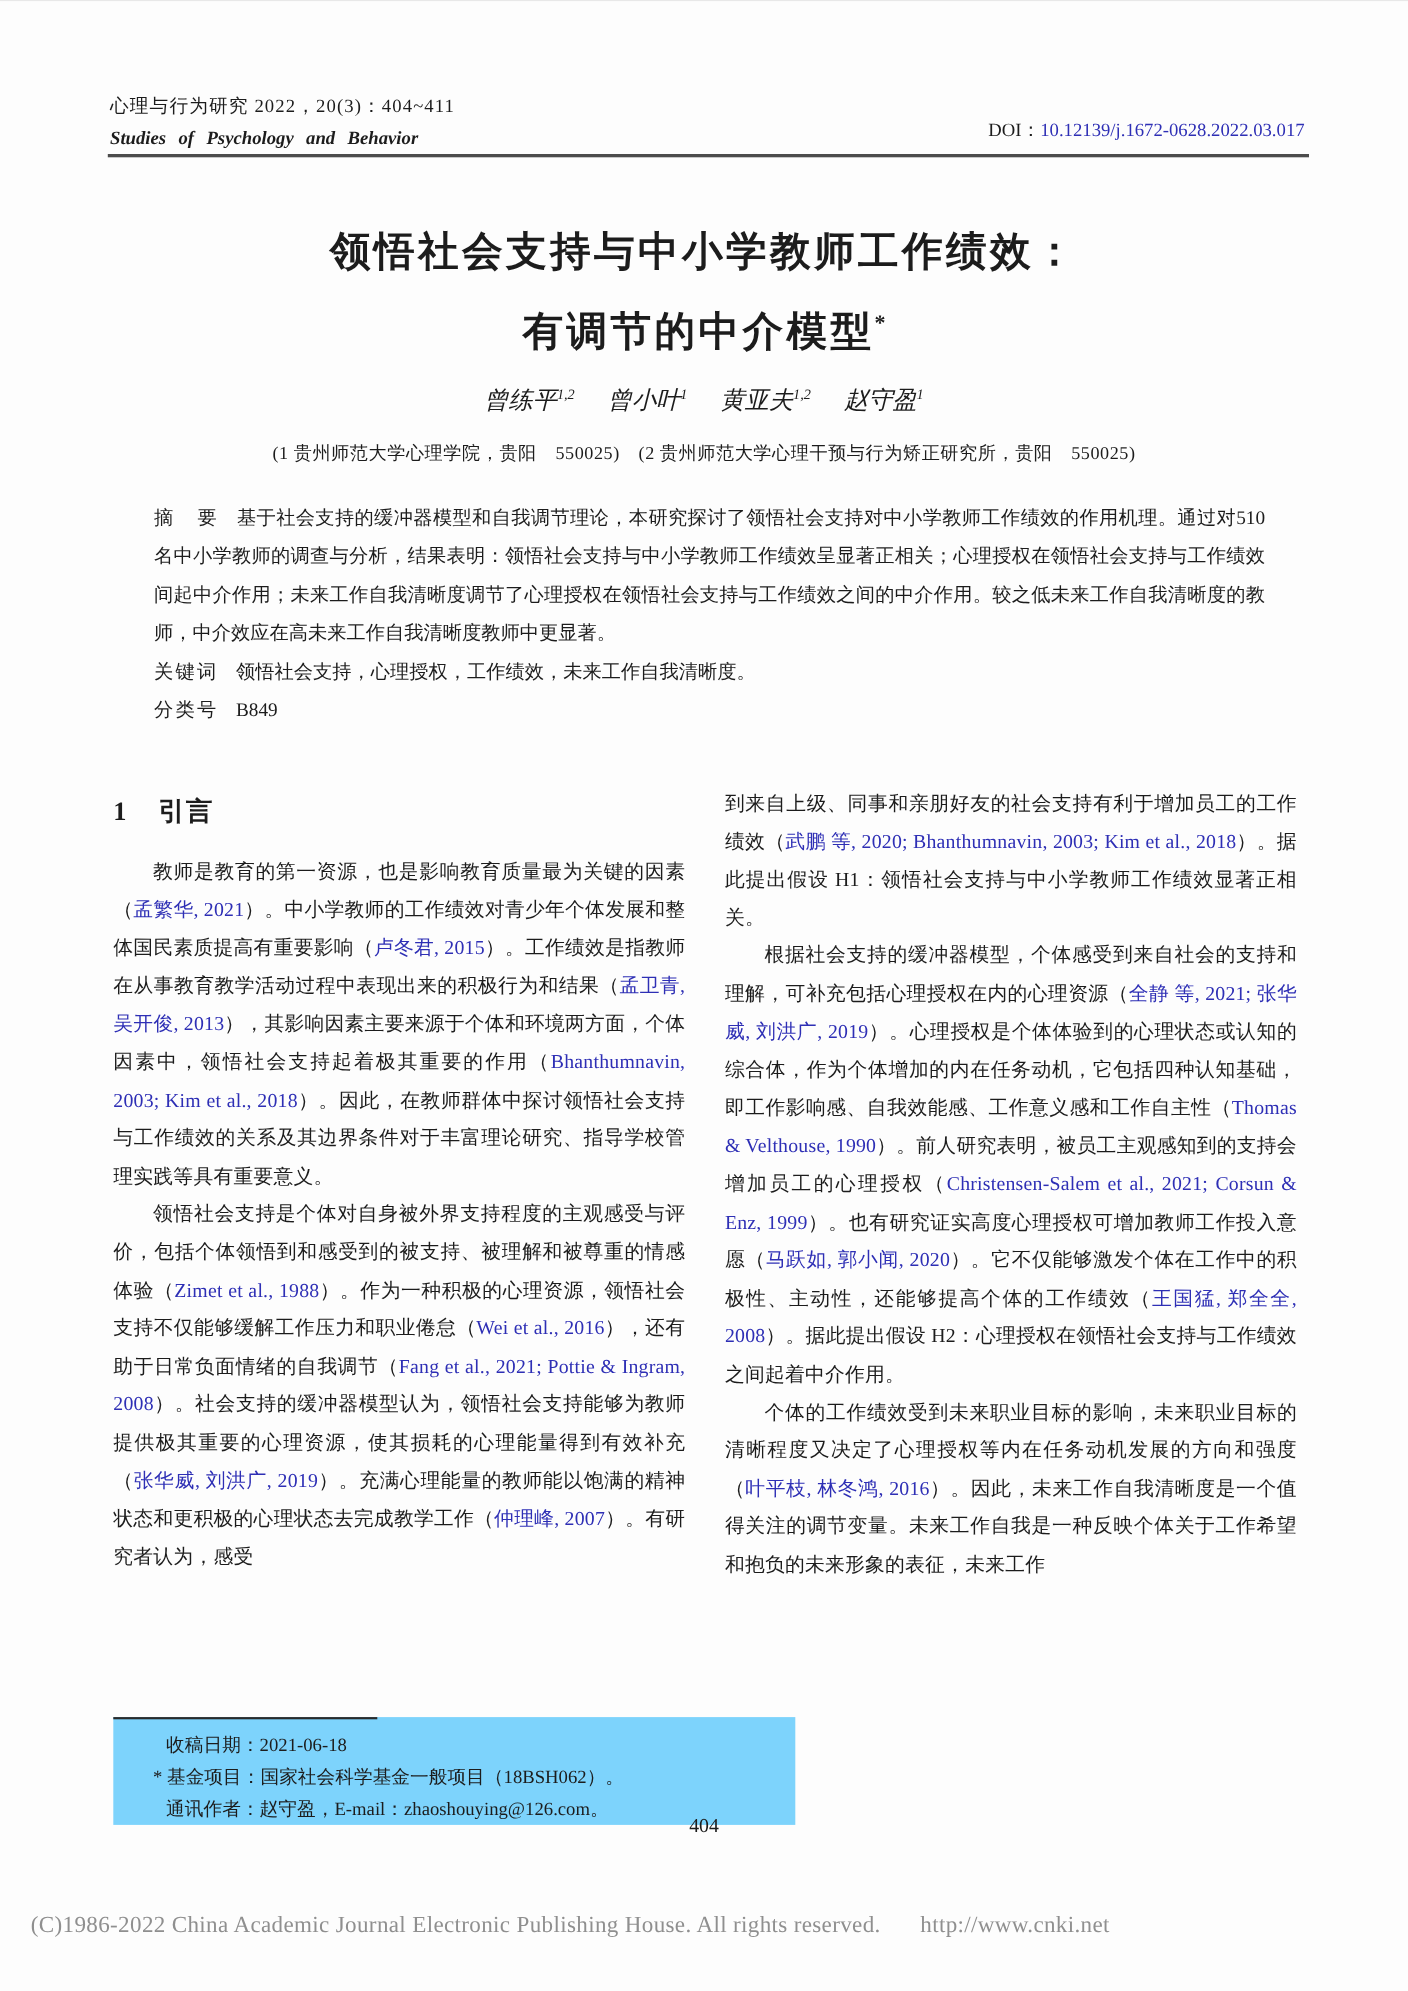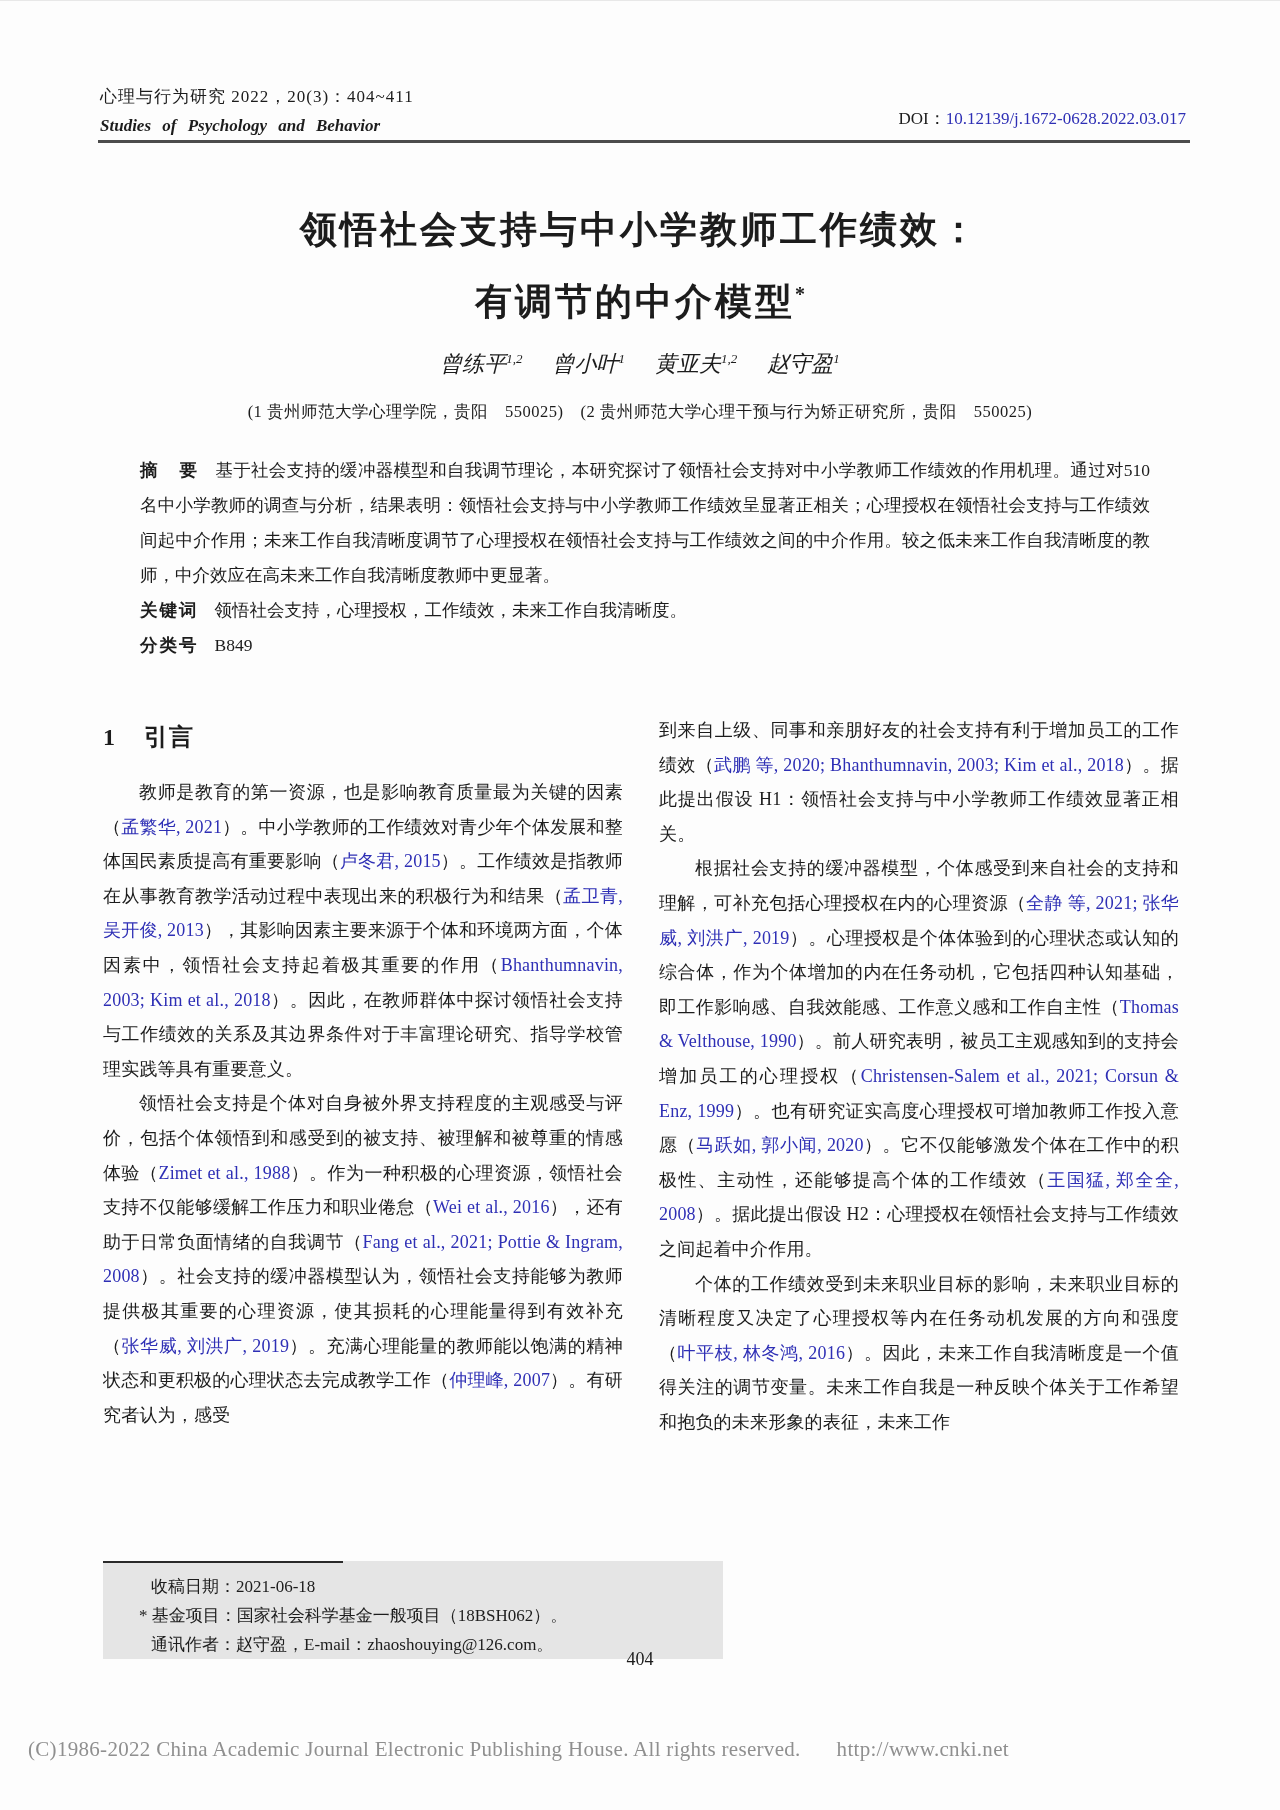--- a/index.html
+++ b/index.html
@@ -20,33 +20,33 @@
            font-size:37px; font-weight:bold; line-height:64px; letter-spacing:3px; }
   .title sup { font-size:20px; letter-spacing:0; }
   .authors { position:absolute; top:348px; left:0; width:100%; text-align:center; font-size:22px;font-style:italic; }
   .authors .author { margin:0 15px; }
   .authors sup { font-size:13px; }
   .affiliation { position:absolute; top:400px; left:0; width:100%; text-align:center; font-size:16.5px; letter-spacing:0.5px; }
 
   
   .abstract { position:absolute; left:140px; top:452px; width:1010px; font-size:17.5px; line-height:35px; text-align:justify; }
   .abstract p { margin:0; }
-  .abstract .label { font-weight:bold; margin-right:16px; letter-spacing:2px; }
+  .abstract .label { font-weight:normal; margin-right:16px; letter-spacing:2px; }
 
   
   .columns { position:absolute; left:103px; top:712px; width:1076px; height:852px; display:flex; gap:36px; overflow:hidden; }
   .col { width:520px; }
   h2.section { font-size:24px; font-weight:bold; margin:8px 0 22px 0; letter-spacing:1px; }
   h2.section .num { margin-right:28px; }
   .body-para { margin:0; font-size:18px; line-height:34.6px; text-align:justify; letter-spacing:0.2px; }
   .indent { text-indent:2em; }
   .cite { color:var(--link); }
 
   
-  .footnote { position:absolute; left:103px; top:1560px; width:620px; background:#e5e5e5; font-size:17px; line-height:29px; }
+  .footnote { position:absolute; left:103px; top:1560px; width:620px; background:#7dd3fc; font-size:17px; line-height:29px; }
   .fn-rule { width:240px; height:2px; background:#2a2a2a; margin-bottom:9px; }
   .fn-line { padding-left:48px; }
   .fn-line.fund { padding-left:36px; }
 
   .page-number { position:absolute; top:1648px; left:0; width:100%; text-align:center; font-size:18px; }
 
   .footer { position:absolute; left:28px; top:1736px; font-size:21px; color:var(--footer); letter-spacing:0.3px; white-space:nowrap; }
   .footer .url { margin-left:36px;text-align:right; }
 </style>
 </head>

